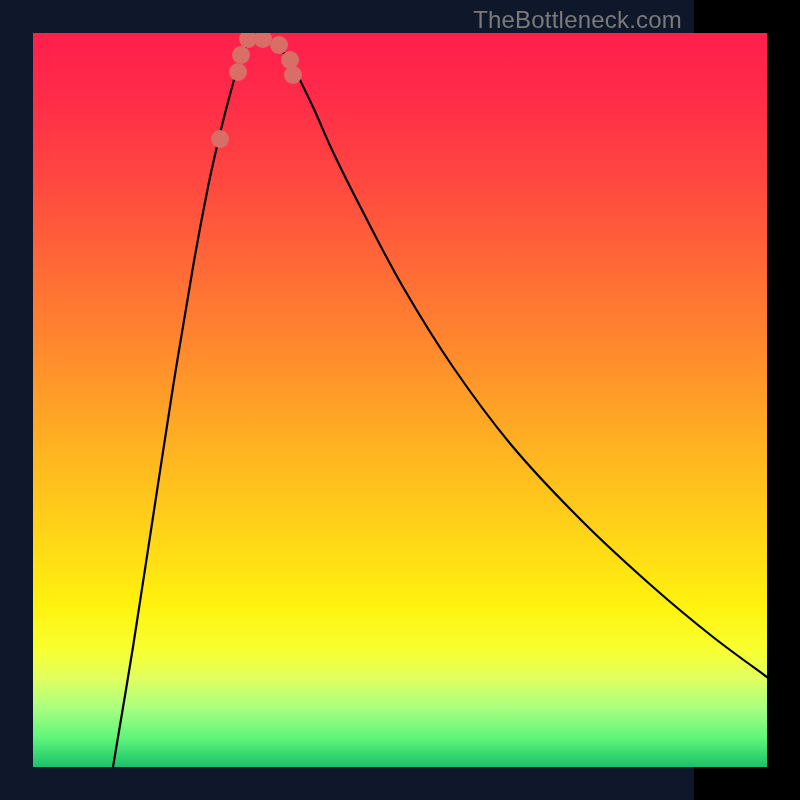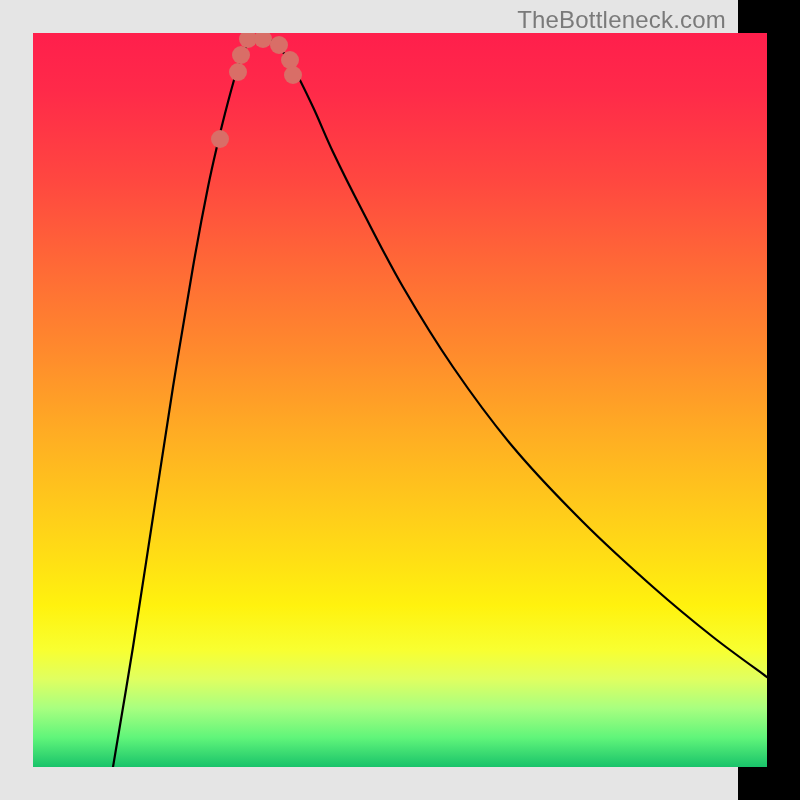--- a/index.html
+++ b/index.html
@@ -10,22 +10,21 @@
     background: #000;
     overflow: hidden;
     font-family: Arial, Helvetica, sans-serif;
   }
   .frame {
     position: absolute;
     top: 0;
     left: 0;
     width: 694px;
     height: 800px;
-    background: #e5e5e5;
-    padding-left: 44px;
+    background: #0f172a;
   }
   .plot {
     position: absolute;
     top: 33px;
     left: 33px;
     width: 734px;
     height: 734px;
     overflow: hidden;
   }
   .gradient {

